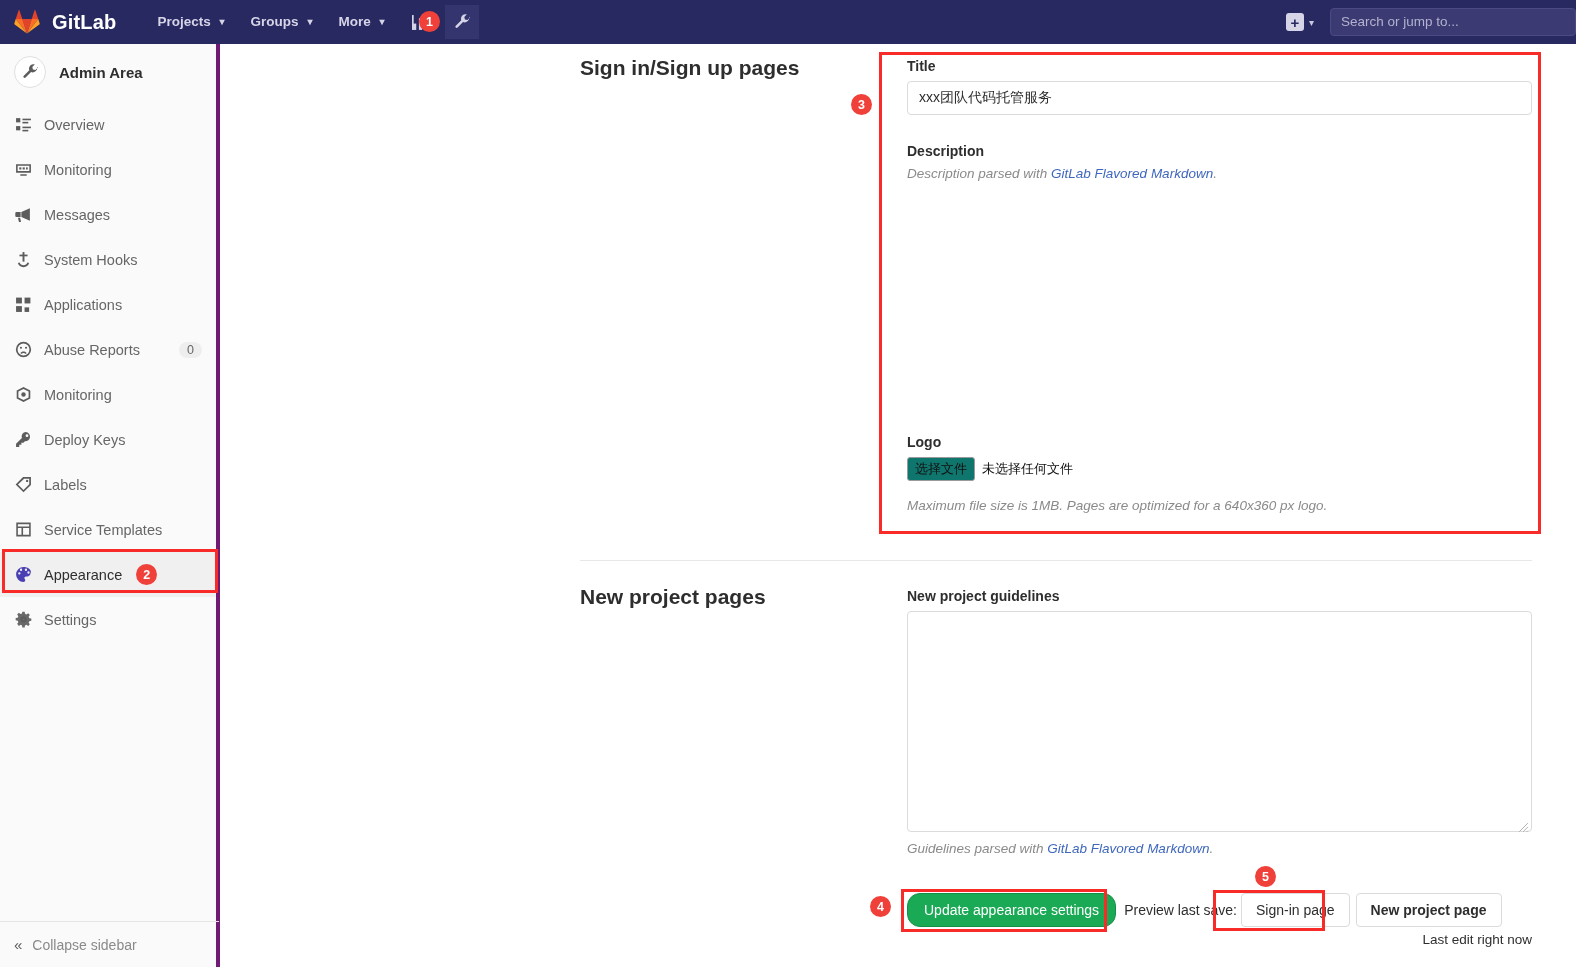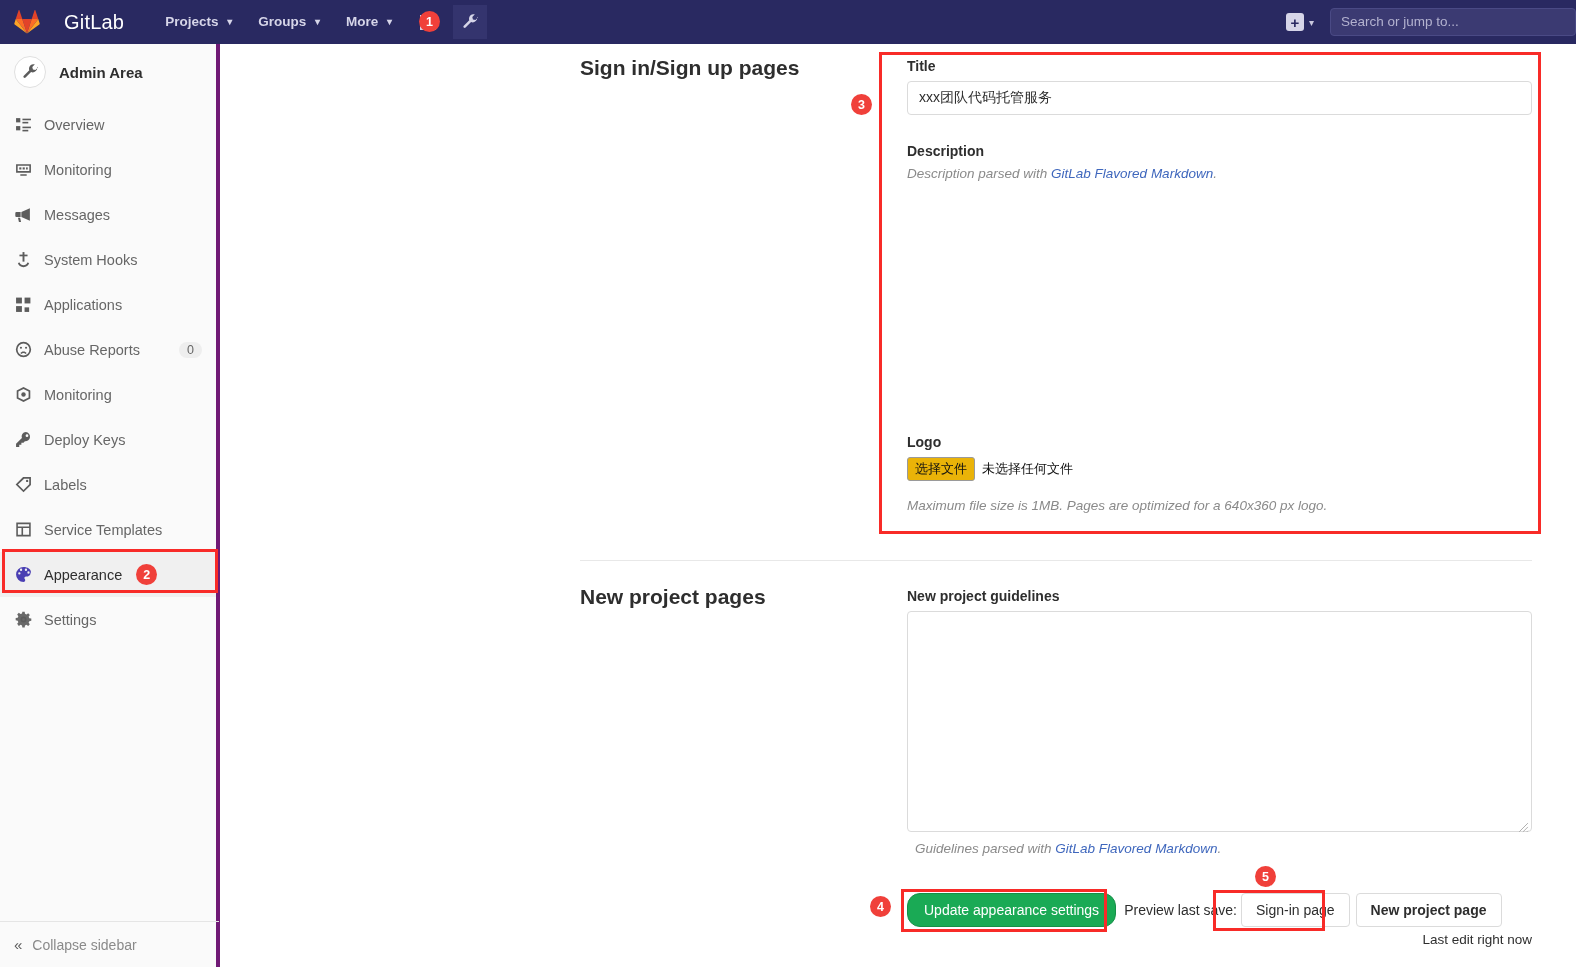--- a/index.html
+++ b/index.html
@@ -16,22 +16,22 @@
   
   .navbar {
     position: absolute; top: 0; left: 0;
     width: 1576px; height: 44px;
     background: #292961;
     display: flex; align-items: center;
     z-index: 30;
   }
   .gl-logo { margin-left: 14px; width: 26px; height: 26px; display:block; }
   .gl-brand {
-    color: #fff; font-size: 20px; font-weight: 400;
-    margin-left: 24px; letter-spacing: .2px;
+    color: #fff; font-size: 20px; font-weight: 700;
+    margin-left: 12px; letter-spacing: .2px;
   }
   .nav-links { display: flex; align-items: center; margin-left: 28px; height: 44px; }
   .nav-link {
     color: #d6d5e8; font-size: 13.5px; font-weight: 600;
     padding: 0 13px; height: 44px; line-height: 44px;
     cursor: pointer; white-space: nowrap;
   }
   .caret { display:inline-block; margin-left: 5px; font-size: 10px; vertical-align: 1px; }
   .nav-icon-btn {
     width: 34px; height: 34px; display: flex; align-items: center; justify-content: center;
@@ -154,21 +154,21 @@
     position: absolute; right: 3px; bottom: 2px;
     width: 11px; height: 11px; pointer-events: none;
   }
   .hint {
     font-size: 13.5px; color: #8a8a8a;
     font-style: italic;
   }
   .hint a { color: #3f67bd; text-decoration: none; font-style: italic; }
   .file-row { display: flex; align-items: center; }
   .file-btn {
-    border: 1px solid #9a9a9a; background: #eab308;
+    border: 1px solid #9a9a9a; background: #0f766e;
     border-radius: 3px; padding: 2px 7px;
     font-size: 13px; color: #111; cursor: pointer;
     font-family: "Liberation Sans", sans-serif;
   }
   .file-name { margin-left: 7px; font-size: 13px; color: #111; }
   .divider {
     position: absolute; height: 1px; background: #e8e8e8;
   }
   .btn-green {
     background: #1aaa55; border: 1px solid #168f48;
@@ -426,21 +426,21 @@
     <div class="sec-title" style="left:360px; top:541px;">New project pages</div>
 
     <div style="position:absolute; left:687px; top:544px; width:625px;">
       <label class="field-label">New project guidelines</label>
       <div style="position:relative;">
         <textarea class="txt-area" style="height: 221px;"></textarea>
         <svg class="resize-grip" viewBox="0 0 10 10">
           <path d="M9 1 1 9M9 4.5 4.5 9M9 8 8 9" stroke="#b0b0b0" stroke-width="0.9" fill="none"></path>
         </svg>
       </div>
-      <div class="hint" style="margin-top:6px;margin-left:8px;">
+      <div class="hint" style="margin-top:6px;">
         <span>Guidelines parsed with </span><a href="#">GitLab Flavored Markdown</a><span>.</span>
       </div>
     </div>
   </div>
 
   <div style="position:absolute; left:687px; top:849px; display:flex; align-items:center;">
     <button class="btn-green">Update appearance settings</button>
     <span class="preview-label" style="margin-left:8px;">Preview last save:</span>
     <button class="btn-white" style="margin-left:4px;">Sign-in page</button>
     <button class="btn-white" style="margin-left:6px;font-weight:bold;">New project page</button>

